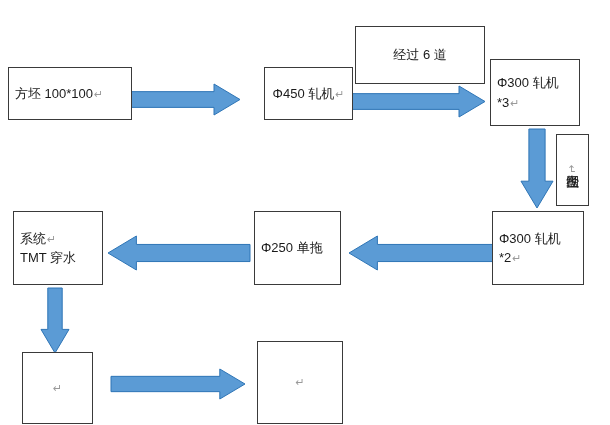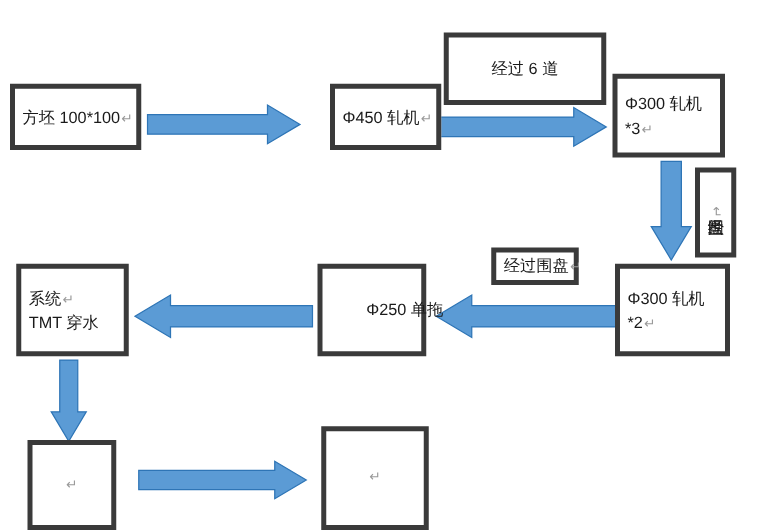--- a/index.html
+++ b/index.html
@@ -13,21 +13,21 @@
   #canvas {
     position: relative;
     width: 610px;
     height: 425px;
     background: #ffffff;
     overflow: hidden;
   }
   .node {
     position: absolute;
     box-sizing: border-box;
-    border: 4px solid #b91c1c;
+    border: 1px solid #b91c1c;
     background: #ffffff;
     display: flex;
     flex-direction: column;
     justify-content: center;
     color: #1a1a1a;
     font-size: 13px;
     line-height: 1.5;
   }
   .node .line {
     display: block;
@@ -95,44 +95,41 @@
     <div class="arrow" style="left: 39px; top: 287px; width: 32px; height: 68px;">
       <svg width="32" height="68" viewBox="0 0 32 68">
         <path d="M8.8,1 L8.8,42.4 L2,42.4 L16,66 L30,42.4 L23.200000000000003,42.4 L23.200000000000003,1 Z" fill="#5B9BD5" stroke="#2E75B6" stroke-width="1" stroke-linejoin="miter"></path>
       </svg>
     </div>
     <div class="arrow" style="left: 110px; top: 367px; width: 137px; height: 34px;">
       <svg width="137" height="34" viewBox="0 0 137 34">
         <path d="M1,9.35 L109.8,9.35 L109.8,2 L135,17 L109.8,32 L109.8,24.65 L1,24.65 Z" fill="#5B9BD5" stroke="#2E75B6" stroke-width="1" stroke-linejoin="miter"></path>
       </svg>
     </div>
-    <div class="node left" style="left: 8px; top: 67px; width: 105px; height: 53px; border-color: rgb(58, 58, 58); background: rgb(255, 255, 255); color: rgb(26, 26, 26);">
+    <div class="node left" style="left: 8px; top: 67px; width: 124px; height: 53px; border-color: rgb(58, 58, 58); background: rgb(255, 255, 255); color: rgb(26, 26, 26);">
       <span class="line">方坯 100*100<span class="pilcrow">↵</span></span>
     </div>
     <div class="node center" style="left: 264px; top: 67px; width: 89px; height: 53px; border-color: rgb(58, 58, 58); background: rgb(255, 255, 255); color: rgb(26, 26, 26);">
       <span class="line">Φ450 轧机<span class="pilcrow">↵</span></span>
     </div>
     <div class="node center" style="left: 355px; top: 26px; width: 130px; height: 58px; border-color: rgb(58, 58, 58); background: rgb(255, 255, 255); color: rgb(26, 26, 26);">
       <span class="line">经过 6 道</span>
     </div>
     <div class="node left" style="left: 490px; top: 59px; width: 90px; height: 67px; border-color: rgb(58, 58, 58); background: rgb(255, 255, 255); color: rgb(26, 26, 26);">
       <span class="line">Φ300 轧机</span>
       <span class="line">*3<span class="pilcrow">↵</span></span>
     </div>
     <div class="node center vertical" style="left: 556px; top: 134px; width: 33px; height: 72px; border-color: rgb(58, 58, 58); background: rgb(255, 255, 255); color: rgb(26, 26, 26);">
       <span class="line">经围盘<span class="pilcrow">↵</span></span>
     </div>
     <div class="node left" style="left: 492px; top: 211px; width: 92px; height: 74px; border-color: rgb(58, 58, 58); background: rgb(255, 255, 255); color: rgb(26, 26, 26);">
       <span class="line">Φ300 轧机</span>
       <span class="line">*2<span class="pilcrow">↵</span></span>
     </div>
-    <div class="node center" style="left: 393px; top: 198px; width: 70px; height: 30px; border-color: rgb(58, 58, 58); background: rgb(255, 255, 255); color: rgb(26, 26, 26);">
-      <span class="line">经过围盘<span class="pilcrow">↵</span></span>
-    </div>
-    <div class="node left" style="left: 254px; top: 211px; width: 87px; height: 74px; border-color: rgb(58, 58, 58); background: rgb(255, 255, 255); color: rgb(26, 26, 26); padding-left: 29px;">
+    <div class="node left" style="left: 254px; top: 211px; width: 87px; height: 74px; border-color: rgb(58, 58, 58); background: rgb(255, 255, 255); color: rgb(26, 26, 26);">
       <span class="line">Φ250 单拖</span>
     </div>
     <div class="node left" style="left: 13px; top: 211px; width: 90px; height: 74px; border-color: rgb(58, 58, 58); background: rgb(255, 255, 255); color: rgb(26, 26, 26);">
       <span class="line">系统<span class="pilcrow">↵</span></span>
       <span class="line">TMT 穿水</span>
     </div>
     <div class="node center" style="left: 22px; top: 352px; width: 71px; height: 72px; border-color: rgb(58, 58, 58); background: rgb(255, 255, 255); color: rgb(26, 26, 26);">
       <span class="blank-line">↵</span>
     </div>
     <div class="node center" style="left: 257px; top: 341px; width: 86px; height: 83px; border-color: rgb(58, 58, 58); background: rgb(255, 255, 255); color: rgb(26, 26, 26);">

